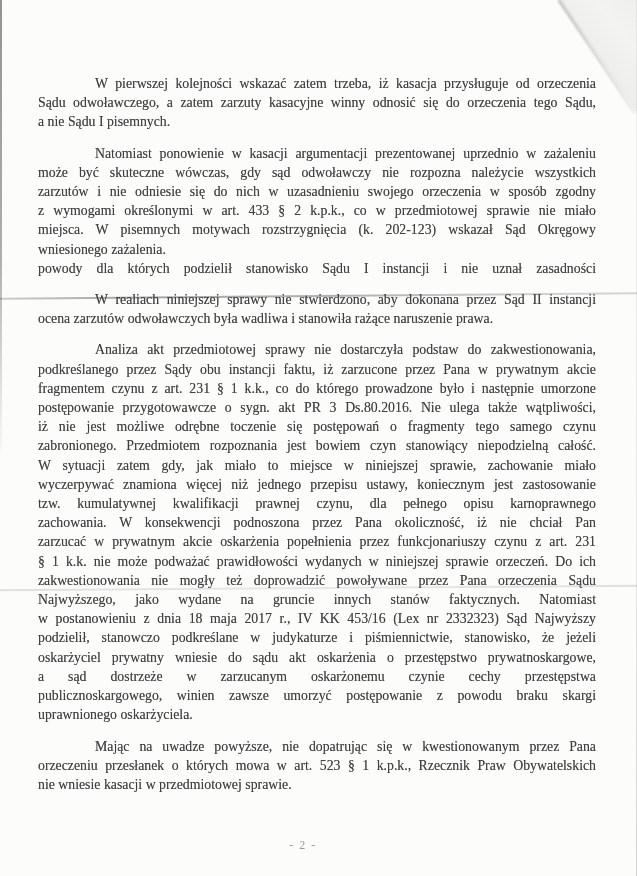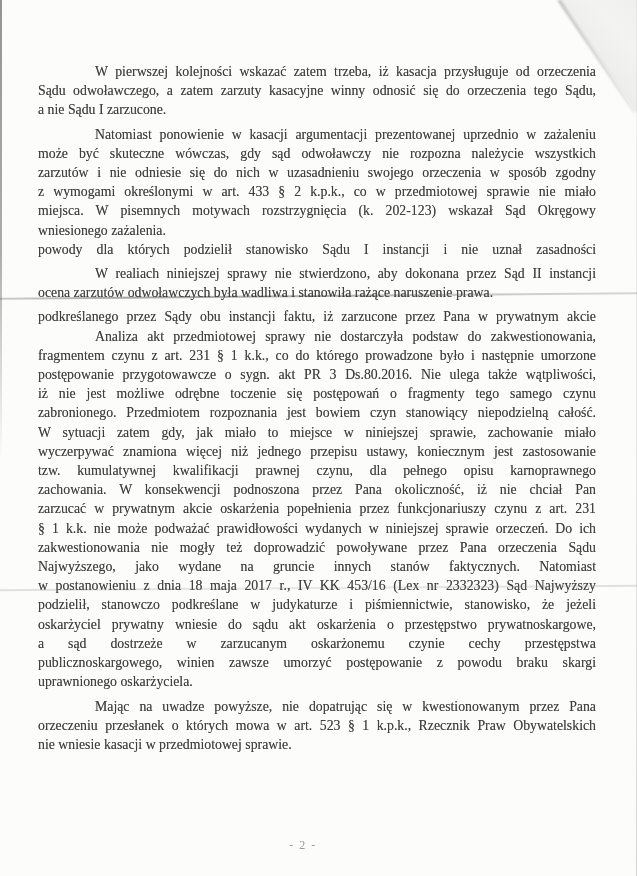--- a/index.html
+++ b/index.html
@@ -10,21 +10,21 @@
     background: #fcfcfb;
     overflow: hidden;
     font-family: "Liberation Serif", serif;
   }
   .content {
     position: absolute;
     left: 38px;
     top: 62px;
     width: 558px;
   }
-  .para { margin: 0 0 5px 0; }
+  .para { margin: 12px 0 5px 0; }
   .line {
     font-size: 13.8px;
     line-height: 19.2px;
     color: #3f3f3f;
     text-align: justify;
     text-align-last: justify;
     text-shadow: 0 0 0.6px rgba(63,63,63,0.55);
   }
   .line.first { text-indent: 57px; }
   .line.last { text-align-last: left; }
@@ -110,38 +110,38 @@
 
 <div class="page">
 
   <div class="fold"></div>
   <div class="fold-line"></div>
 
   <div class="content">
       <div class="para">
         <div class="line first">W pierwszej kolejności wskazać zatem trzeba, iż kasacja przysługuje od orzeczenia</div>
         <div class="line">Sądu odwoławczego, a zatem zarzuty kasacyjne winny odnosić się do orzeczenia tego Sądu,</div>
-        <div class="line last">a nie Sądu I zarzucone.</div>
+        <div class="line last">a nie Sądu I pisemnych.</div>
       </div>
       <div class="para">
         <div class="line first">Natomiast ponowienie w kasacji argumentacji prezentowanej uprzednio w zażaleniu</div>
         <div class="line">może być skuteczne wówczas, gdy sąd odwoławczy nie rozpozna należycie wszystkich</div>
         <div class="line">zarzutów i nie odniesie się do nich w uzasadnieniu swojego orzeczenia w sposób zgodny</div>
         <div class="line">z wymogami określonymi w art. 433 § 2 k.p.k., co w przedmiotowej sprawie nie miało</div>
         <div class="line">miejsca. W pisemnych motywach rozstrzygnięcia (k. 202-123) wskazał Sąd Okręgowy</div>
         <div class="line last">wniesionego zażalenia.</div>
         <div class="line">powody dla których podzielił stanowisko Sądu I instancji i nie uznał zasadności</div>
       </div>
       <div class="para">
         <div class="line first">W realiach niniejszej sprawy nie stwierdzono, aby dokonana przez Sąd II instancji</div>
         <div class="line last">ocena zarzutów odwoławczych była wadliwa i stanowiła rażące naruszenie prawa.</div>
       </div>
       <div class="para">
+        <div class="line first">Analiza akt przedmiotowej sprawy nie dostarczyła podstaw do zakwestionowania,</div>
         <div class="line">podkreślanego przez Sądy obu instancji faktu, iż zarzucone przez Pana w prywatnym akcie</div>
-        <div class="line first">Analiza akt przedmiotowej sprawy nie dostarczyła podstaw do zakwestionowania,</div>
         <div class="line">fragmentem czynu z art. 231 § 1 k.k., co do którego prowadzone było i następnie umorzone</div>
         <div class="line">postępowanie przygotowawcze o sygn. akt PR 3 Ds.80.2016. Nie ulega także wątpliwości,</div>
         <div class="line">iż nie jest możliwe odrębne toczenie się postępowań o fragmenty tego samego czynu</div>
         <div class="line">zabronionego. Przedmiotem rozpoznania jest bowiem czyn stanowiący niepodzielną całość.</div>
         <div class="line">W sytuacji zatem gdy, jak miało to miejsce w niniejszej sprawie, zachowanie miało</div>
         <div class="line">wyczerpywać znamiona więcej niż jednego przepisu ustawy, koniecznym jest zastosowanie</div>
         <div class="line">tzw. kumulatywnej kwalifikacji prawnej czynu, dla pełnego opisu karnoprawnego</div>
         <div class="line">zachowania. W konsekwencji podnoszona przez Pana okoliczność, iż nie chciał Pan</div>
         <div class="line">zarzucać w prywatnym akcie oskarżenia popełnienia przez funkcjonariuszy czynu z art. 231</div>
         <div class="line">§ 1 k.k. nie może podważać prawidłowości wydanych w niniejszej sprawie orzeczeń. Do ich</div>

